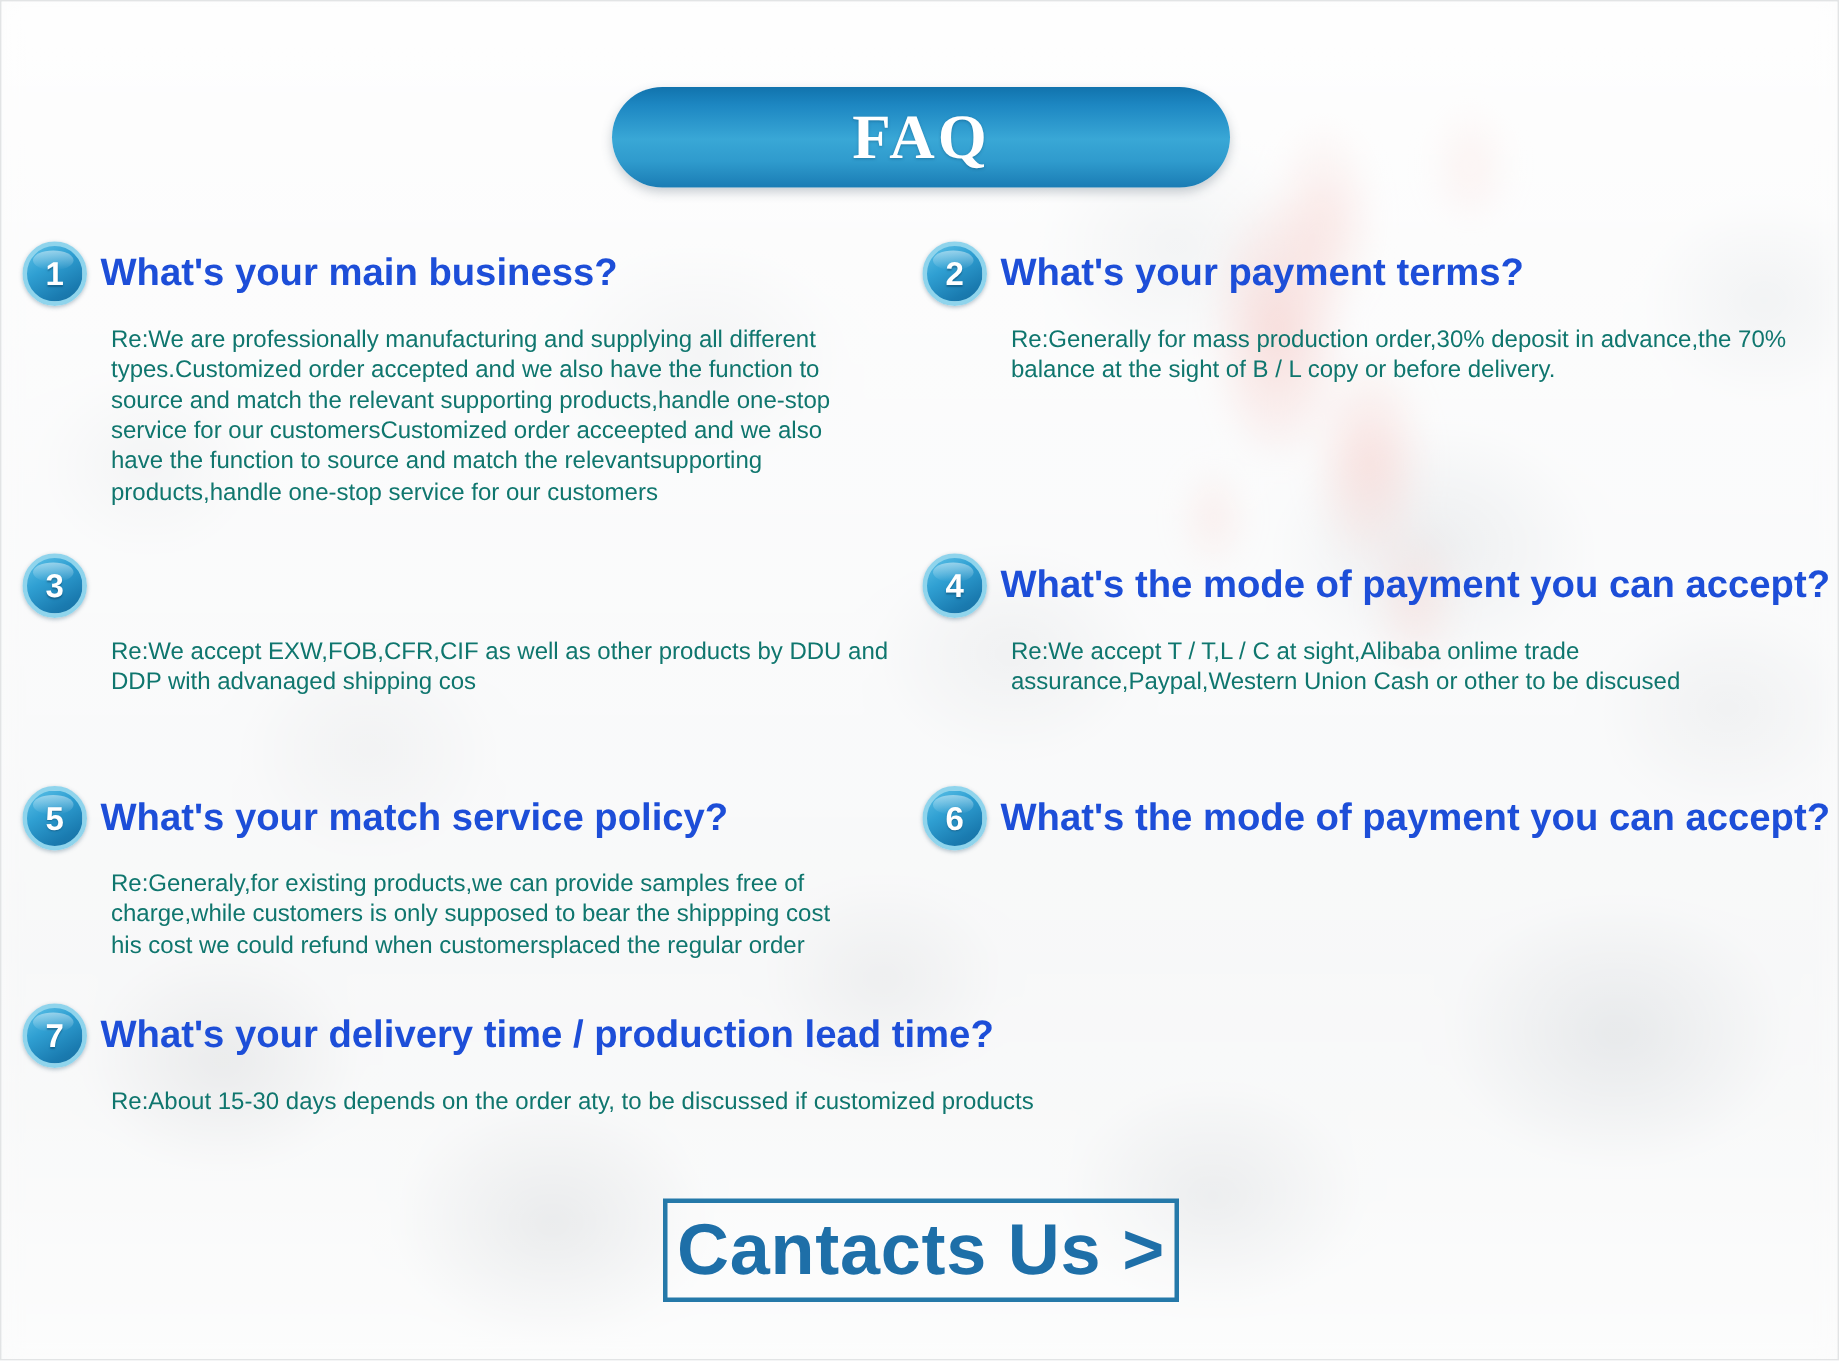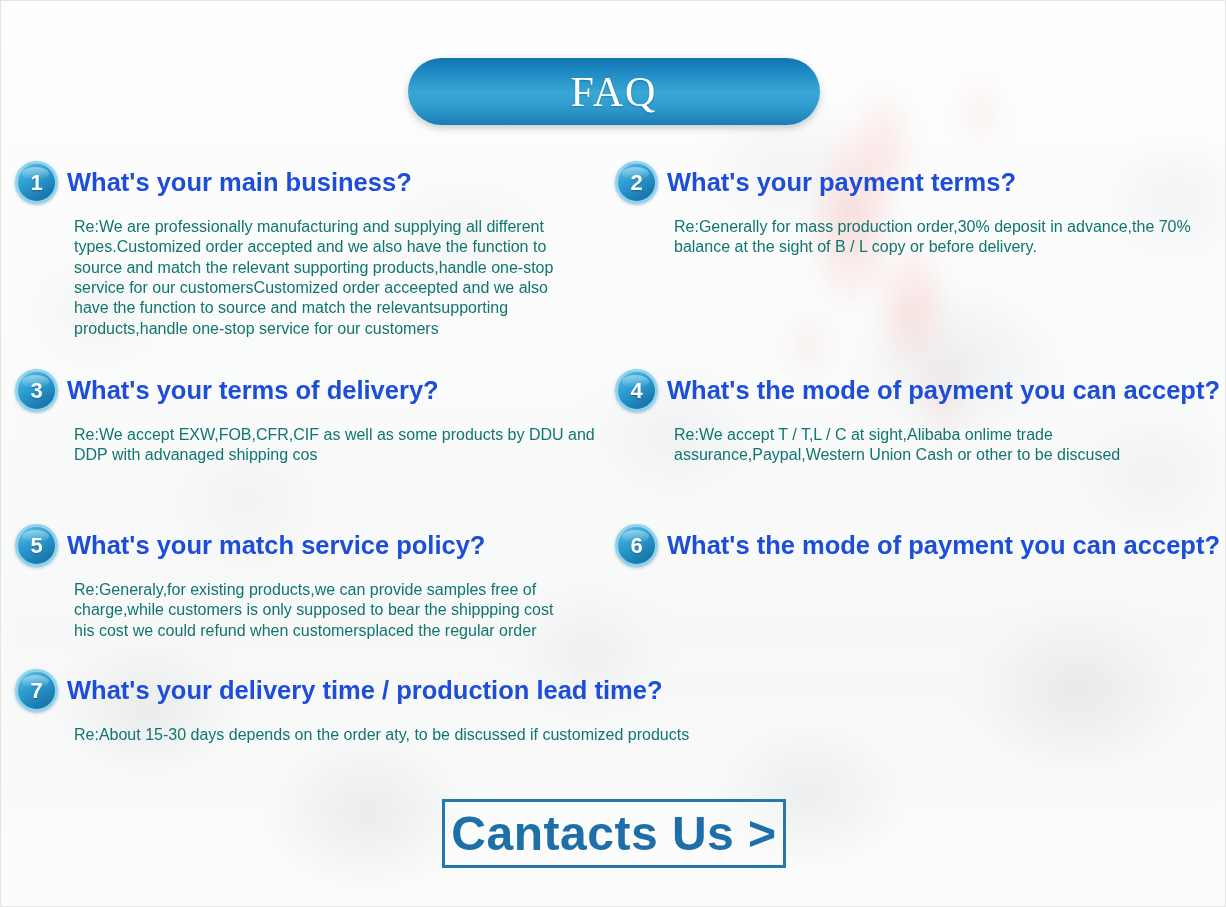--- a/index.html
+++ b/index.html
@@ -93,21 +93,21 @@
         #39a7d6 52%,
         #2f9bcd 74%,
         #1a7cb4 100%);
     box-shadow: 0 3px 7px rgba(70,90,105,.30);
     display: flex;
     align-items: center;
     justify-content: center;
   }
   .faq-banner-text {
     font-family: "Liberation Serif", serif;
-    font-weight: normal;
+    font-weight: bold;
     font-size: 42px;
     color: #ffffff;
     letter-spacing: 2px;
     text-shadow: 0 1px 2px rgba(0,60,95,.35);
     line-height: 1;
   }
 
   
   .faq-grid {
     position: absolute;
@@ -234,23 +234,22 @@
           <div class="q-text">What's your payment terms?</div>
         </div>
         <div class="a-text" style="max-width:545px;">Re:Generally for mass production order,30% deposit in advance,the 70% balance at the sight of B / L copy or before delivery.</div>
       </div>
 
       <div class="faq-item" style="left:14px; top:208px; width:585px;">
         <div class="q-head">
           <div class="badge">
             <span class="badge-num">3</span>
           </div>
-          <div class="q-text">What's your terms of delivery?</div>
-        </div>
-        <div class="a-text" style="max-width:530px;">Re:We accept EXW,FOB,CFR,CIF as well as some products by DDU and DDP with advanaged shipping cos</div>
+        </div>
+        <div class="a-text" style="max-width:530px;">Re:We accept EXW,FOB,CFR,CIF as well as other products by DDU and DDP with advanaged shipping cos</div>
       </div>
 
       <div class="faq-item" style="left:614px; top:208px; width:605px;">
         <div class="q-head">
           <div class="badge">
             <span class="badge-num">4</span>
           </div>
           <div class="q-text">What's the mode of payment you can accept?</div>
         </div>
         <div class="a-text" style="max-width:470px;">Re:We accept T / T,L / C at sight,Alibaba onlime trade assurance,Paypal,Western Union Cash or other to be discused</div>

